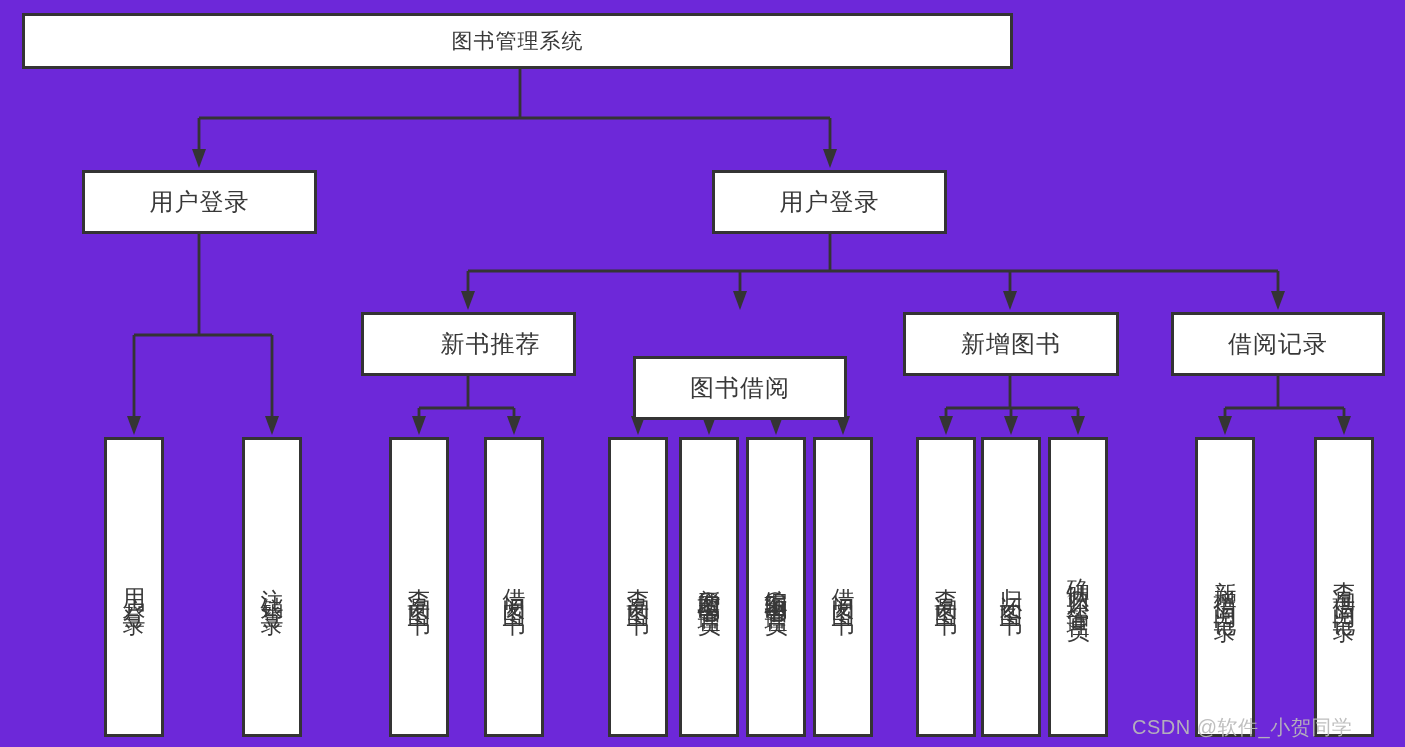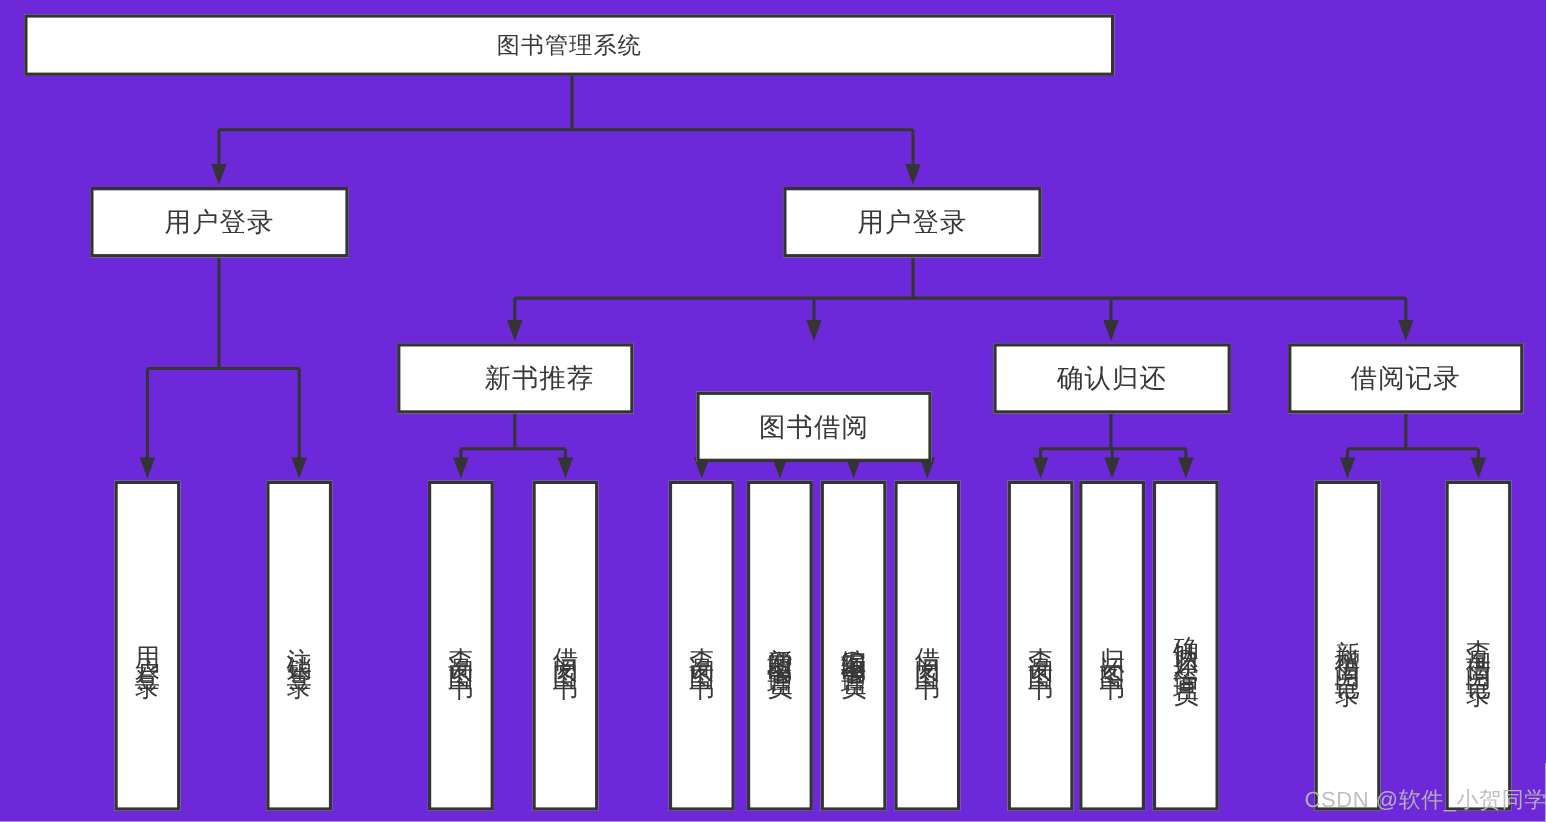--- a/index.html
+++ b/index.html
@@ -37,21 +37,21 @@
     line-height: 1;
     color: #383838;
     white-space: nowrap;
   }
   .ls-a { letter-spacing: 8.5px; } 
   .ls-b { letter-spacing: 8px; }   
   .ls-c { letter-spacing: 6px; }   
   .ls-d { letter-spacing: 3.5px; } 
   .watermark {
     position: absolute;
-    left: 1186px;
+    left: 1132px;
     top: 714px;
     font-size: 20px;
     color: rgba(186,186,186,0.92);
     letter-spacing: 0.5px;
     z-index: 3;
     white-space: nowrap;
   }
   
   #n-root   { left: 22px;   top: 13px;  width: 991px; height: 56px; }
   #n-login  { left: 82px;   top: 170px; width: 235px; height: 64px; }
@@ -104,21 +104,21 @@
     </g>
   </svg>
 
   <div class="node root" id="n-root">图书管理系统</div>
 
   <div class="node lvl" id="n-login">用户登录</div>
   <div class="node lvl" id="n-mgmt">用户登录</div>
 
   <div class="node lvl" id="n-rec">新书推荐</div>
   <div class="node lvl" id="n-bor">图书借阅</div>
-  <div class="node lvl" id="n-cur">确认归还</div>
+  <div class="node lvl" id="n-cur">新增图书</div>
   <div class="node lvl" id="n-recd">借阅记录</div>
 
   <div class="node leaf" id="lf-1a">
     <span class="v-text ls-a">用户登录</span>
   </div>
   <div class="node leaf" id="lf-1b">
     <span class="v-text ls-a">注销登录</span>
   </div>
 
   <div class="node leaf" id="lf-2a">

